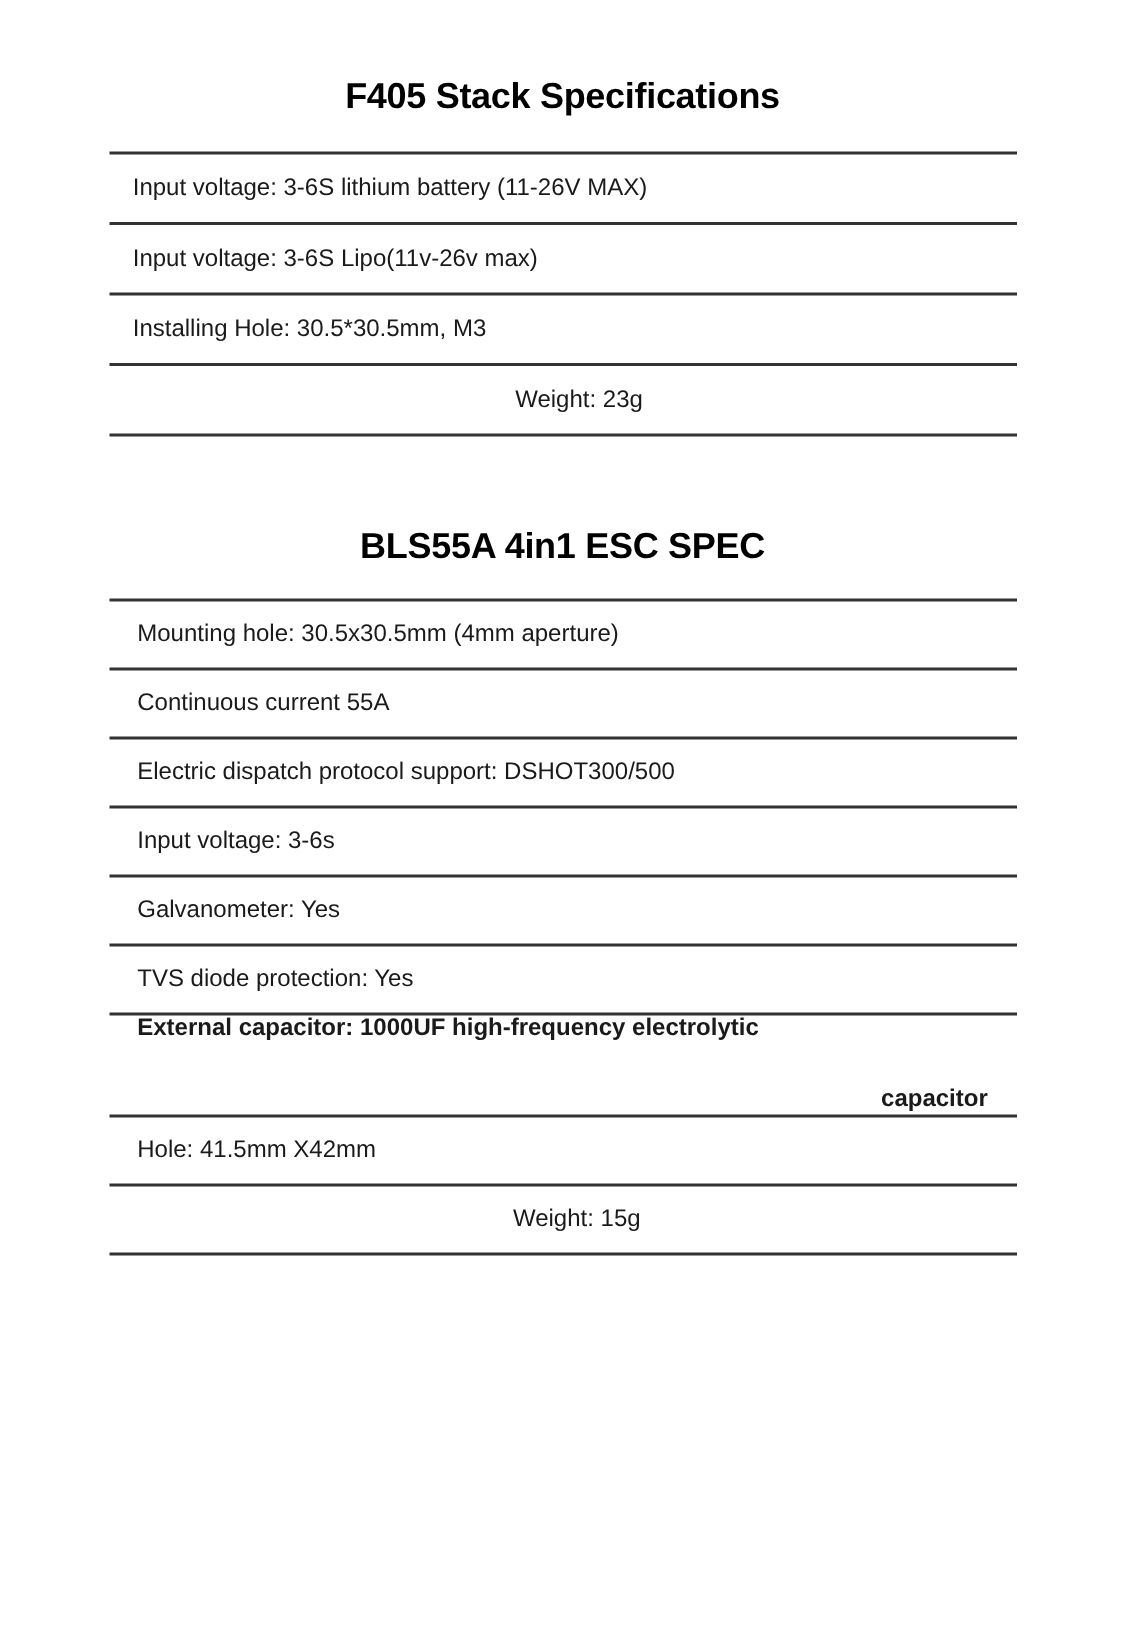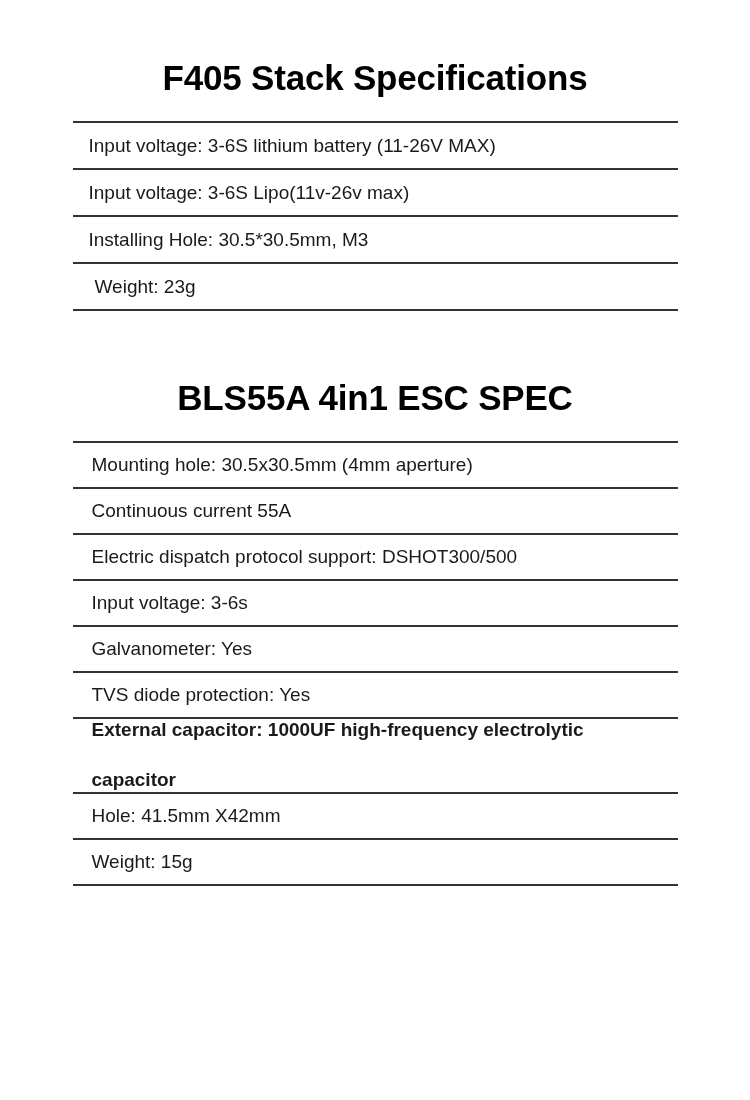--- a/index.html
+++ b/index.html
@@ -21,21 +21,21 @@
     width: 750px;
     height: 1100px;
     box-sizing: border-box;
     background: #ffffff;
   }
 
   
   .spec-heading {
     text-align: center;
     font-weight: bold;
-    font-size: 35px;
+    font-size: 24px;
     line-height: 1.1;
     letter-spacing: -0.2px;
     color: #000000;
   }
   .heading-one {
     padding-top: 36px;
     padding-bottom: 0;
   }
   .heading-two {
     padding-top: 44px;
@@ -54,24 +54,25 @@
   }
   .spec-table.table-two {
     margin-top: 21px;
   }
 
   .spec-row {
     border-top: 2px solid #333333;
   }
   .spec-row:last-child {
     border-bottom: 2px solid #333333;
+    text-align: center;
   }
 
   .spec-cell {
-    font-size: 19px;
+    font-size: 16px;
     line-height: 1.25;
     color: #1a1a1a;
     padding: 0;
     vertical-align: middle;
     height: 45px;
   }
 
   
   .table-one .spec-cell {
     padding-left: 16px;
@@ -95,21 +96,21 @@
     text-align: center;
     line-height: 1.18;
     font-weight: bold;
   }
   .spec-cell.wrap-center .line-lead {
     display: block;
     text-align: left;
   }
   .spec-cell.wrap-center .line-tail {
     display: block;
-    text-align: left;
+    text-align: right;
     margin-top: 28px;
   }
 
   .cell-text {
     display: inline;
     white-space: nowrap;
   }
 </style>
 </head>
 <body>

